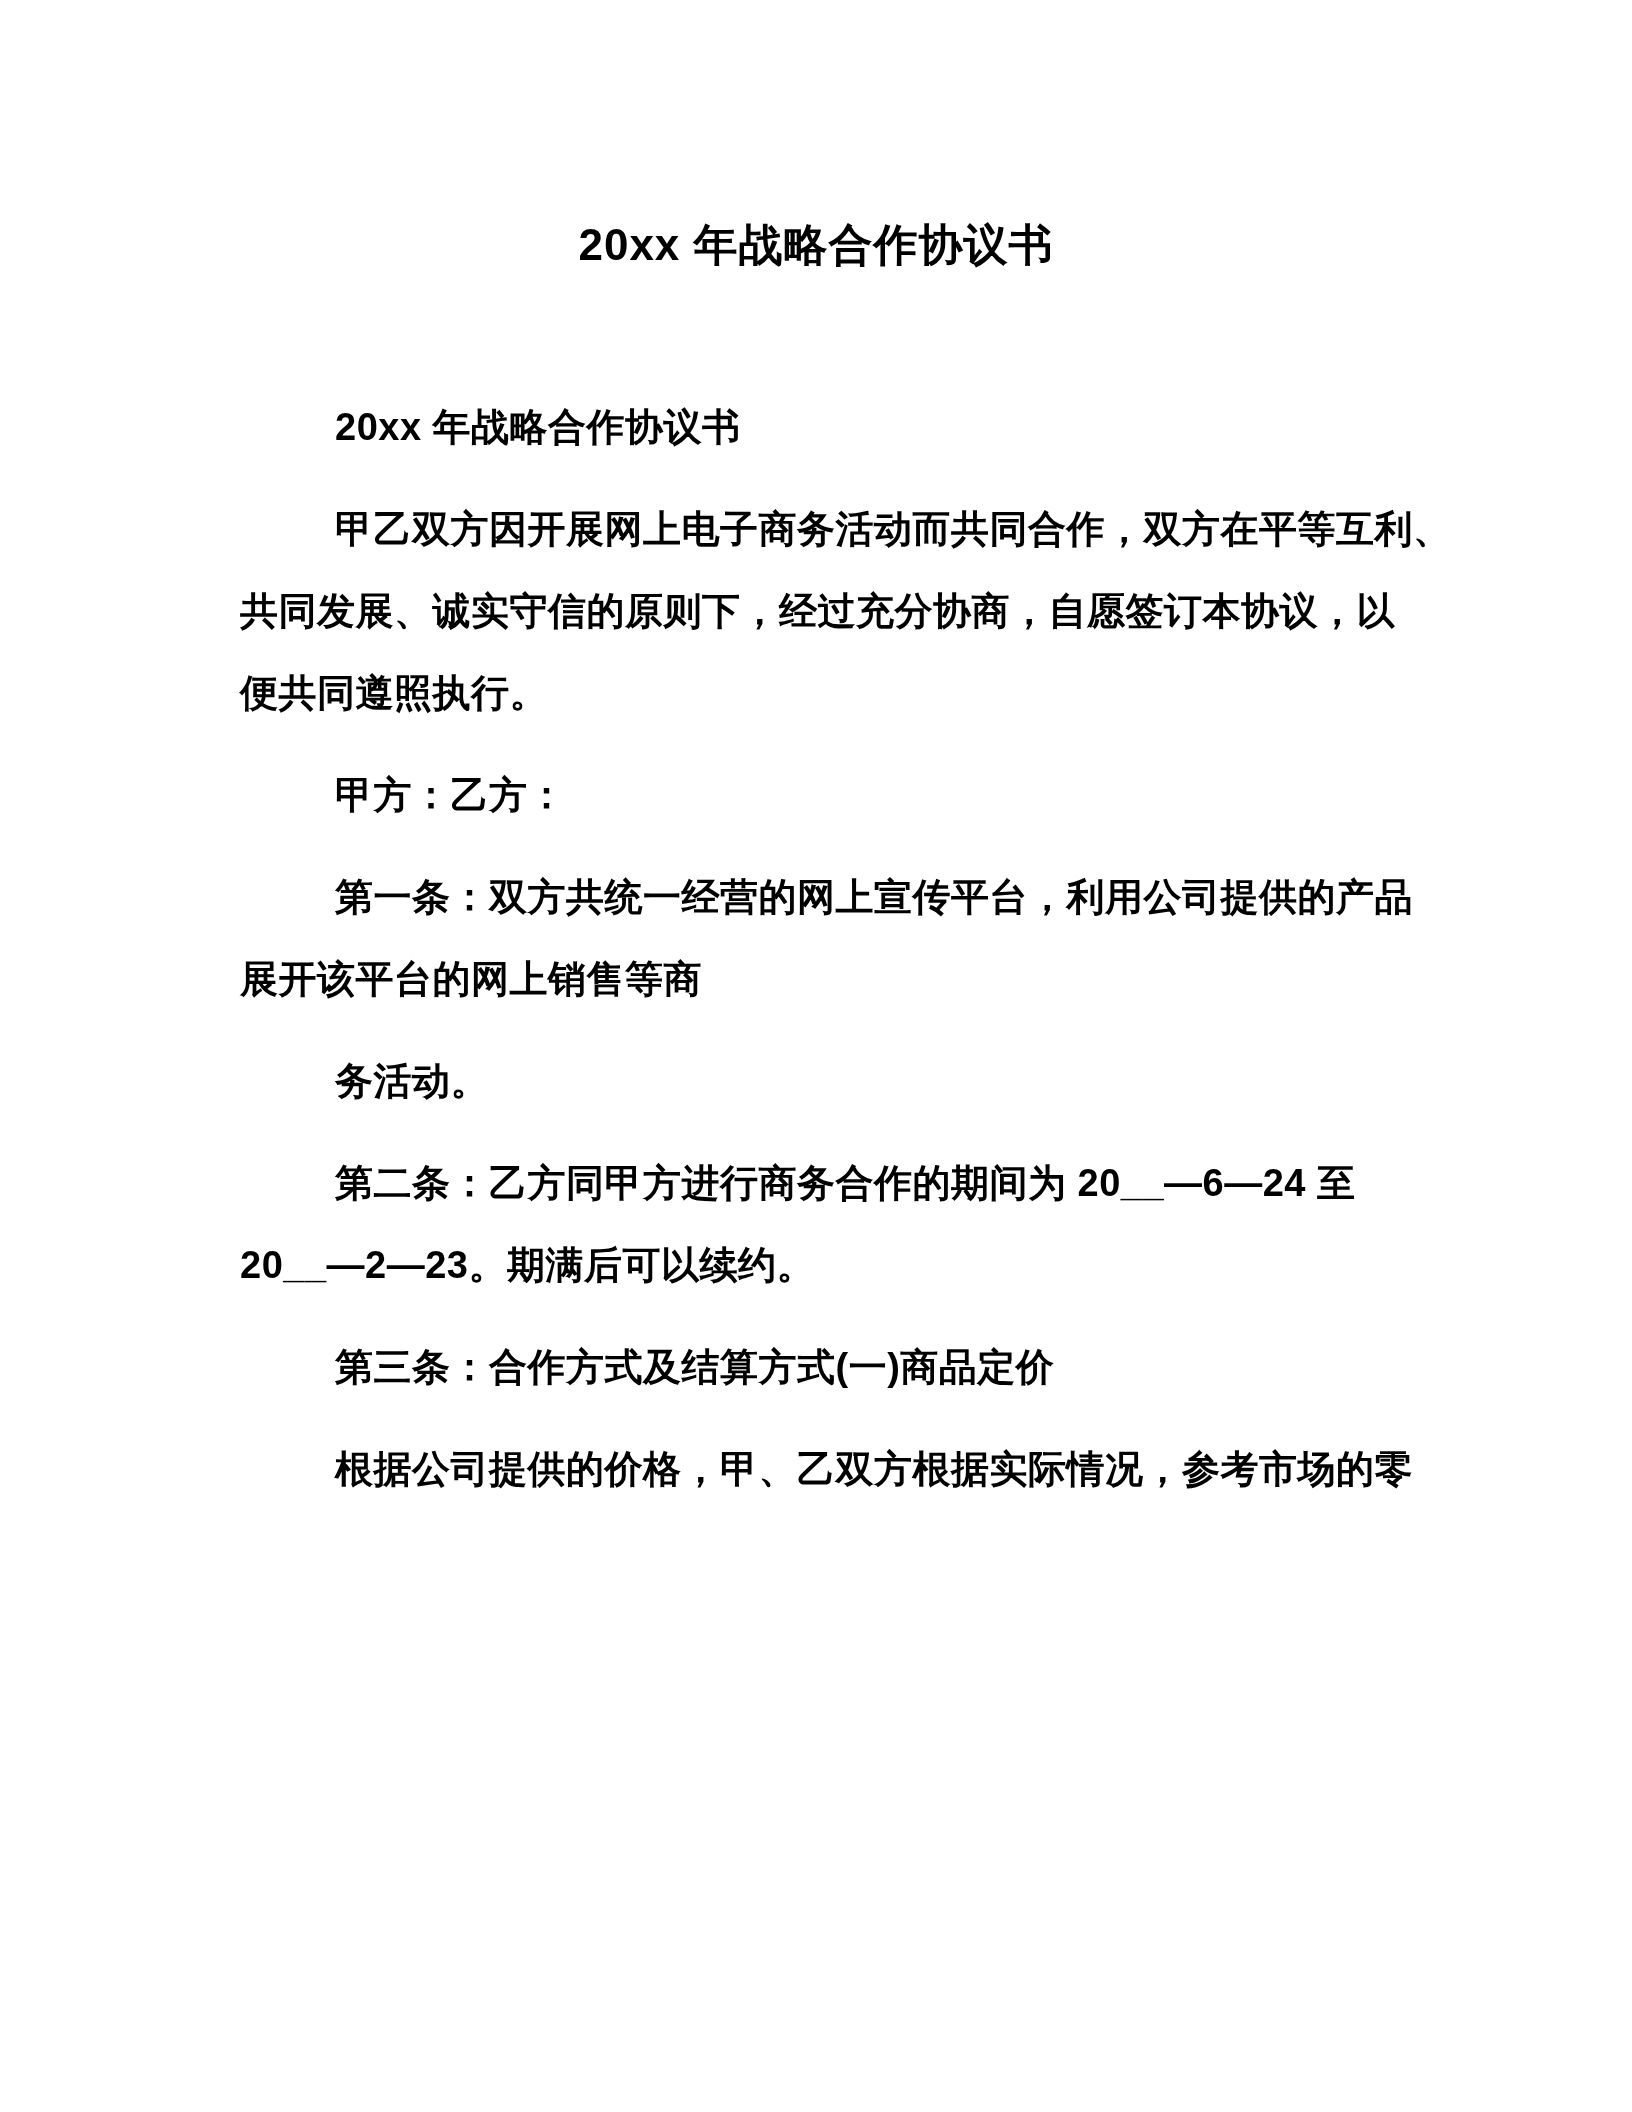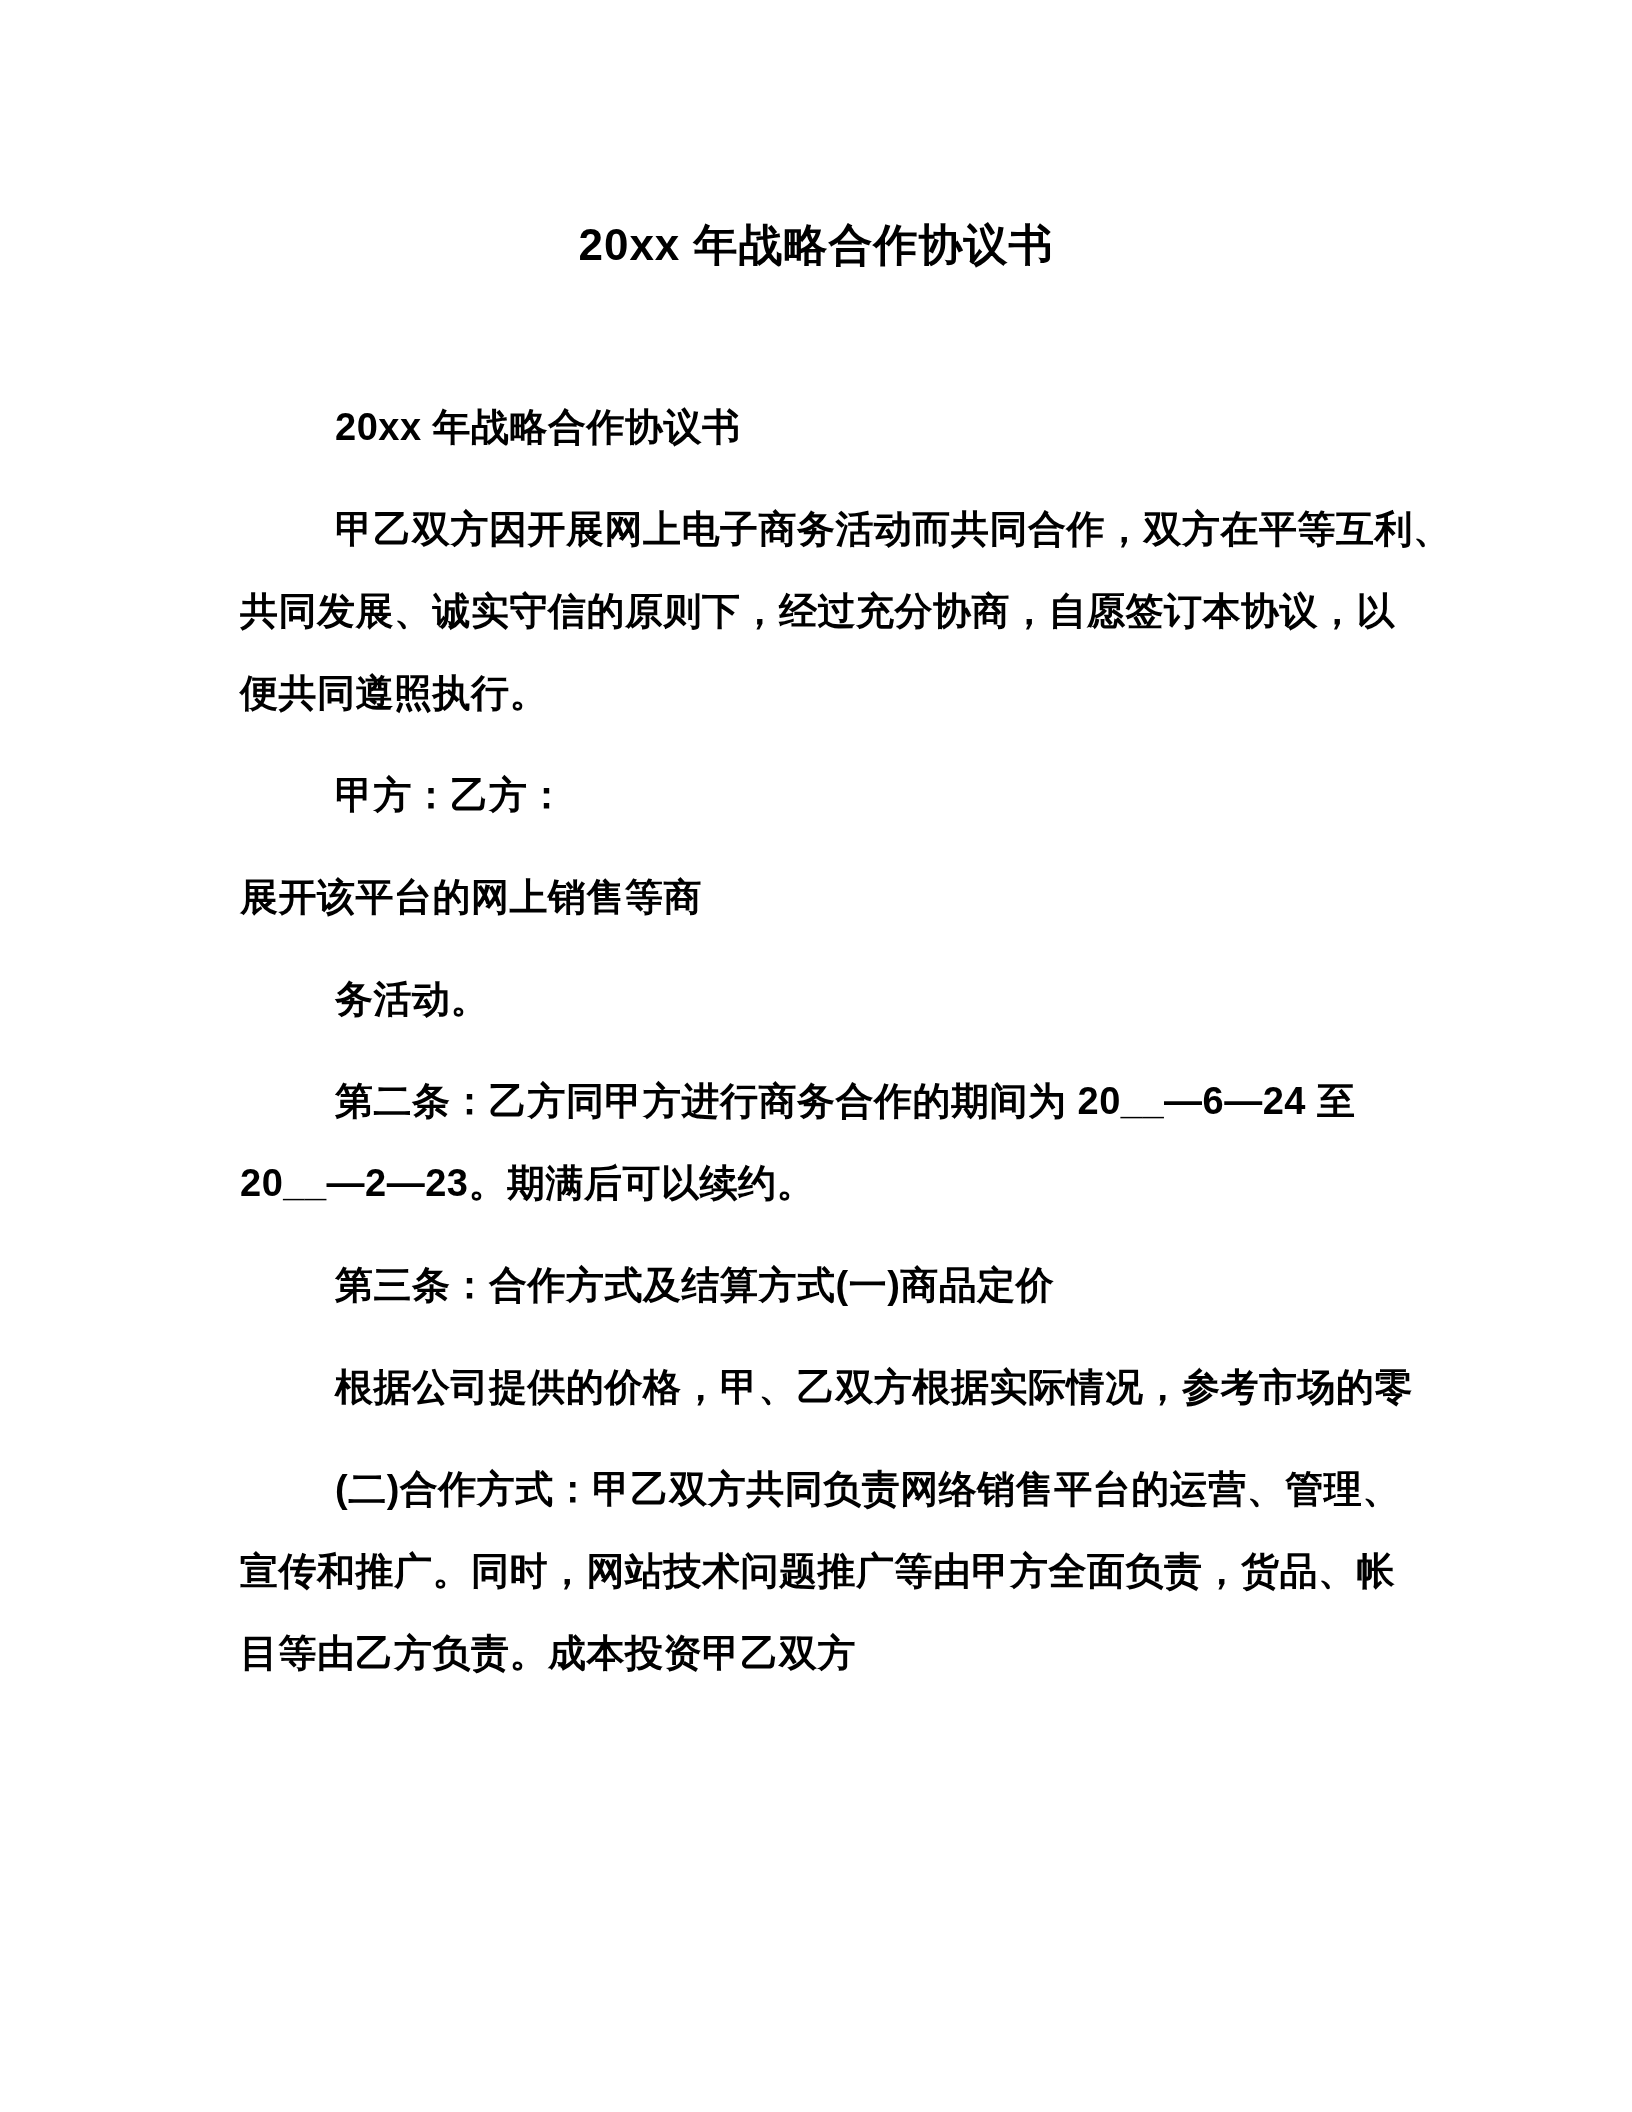--- a/index.html
+++ b/index.html
@@ -54,34 +54,30 @@
       </div>
       <div class="paragraph">
         <div class="line indent">甲乙双方因开展网上电子商务活动而共同合作，双方在平等互利、</div>
         <div class="line">共同发展、诚实守信的原则下，经过充分协商，自愿签订本协议，以</div>
         <div class="line">便共同遵照执行。</div>
       </div>
       <div class="paragraph">
         <div class="line indent">甲方：乙方：</div>
       </div>
       <div class="paragraph">
+        <div class="line indent">第一条：双方共统一经营的网上宣传平台，利用公司提供的产品</div>
         <div class="line">展开该平台的网上销售等商</div>
       </div>
       <div class="paragraph">
         <div class="line indent">务活动。</div>
       </div>
       <div class="paragraph">
         <div class="line indent">第二条：乙方同甲方进行商务合作的期间为 20__—6—24 至</div>
         <div class="line">20__—2—23。期满后可以续约。</div>
       </div>
       <div class="paragraph">
         <div class="line indent">第三条：合作方式及结算方式(一)商品定价</div>
       </div>
       <div class="paragraph">
         <div class="line indent">根据公司提供的价格，甲、乙双方根据实际情况，参考市场的零</div>
       </div>
-      <div class="paragraph">
-        <div class="line indent">(二)合作方式：甲乙双方共同负责网络销售平台的运营、管理、</div>
-        <div class="line">宣传和推广。同时，网站技术问题推广等由甲方全面负责，货品、帐</div>
-        <div class="line">目等由乙方负责。成本投资甲乙双方</div>
-      </div>
     </div>
 </div>
 
 </body></html>

